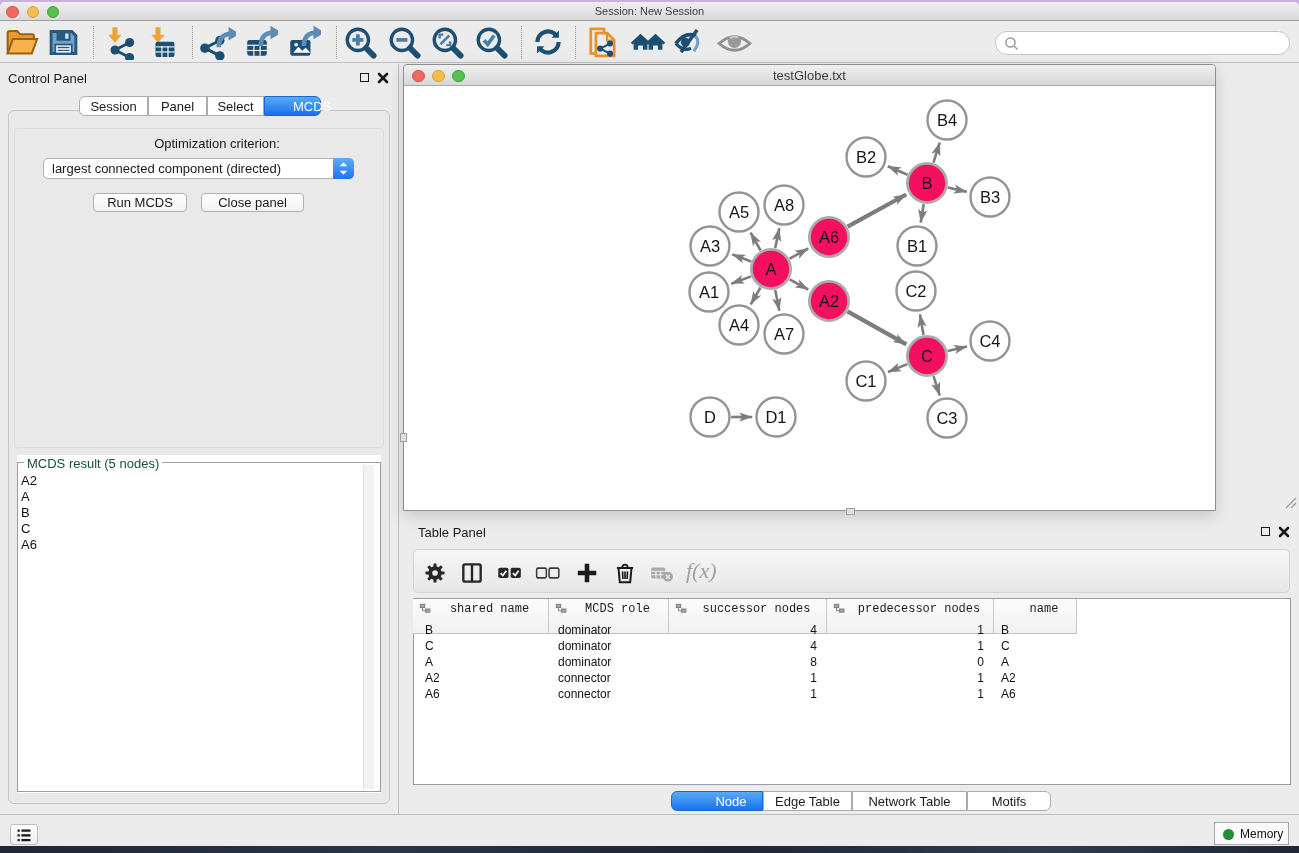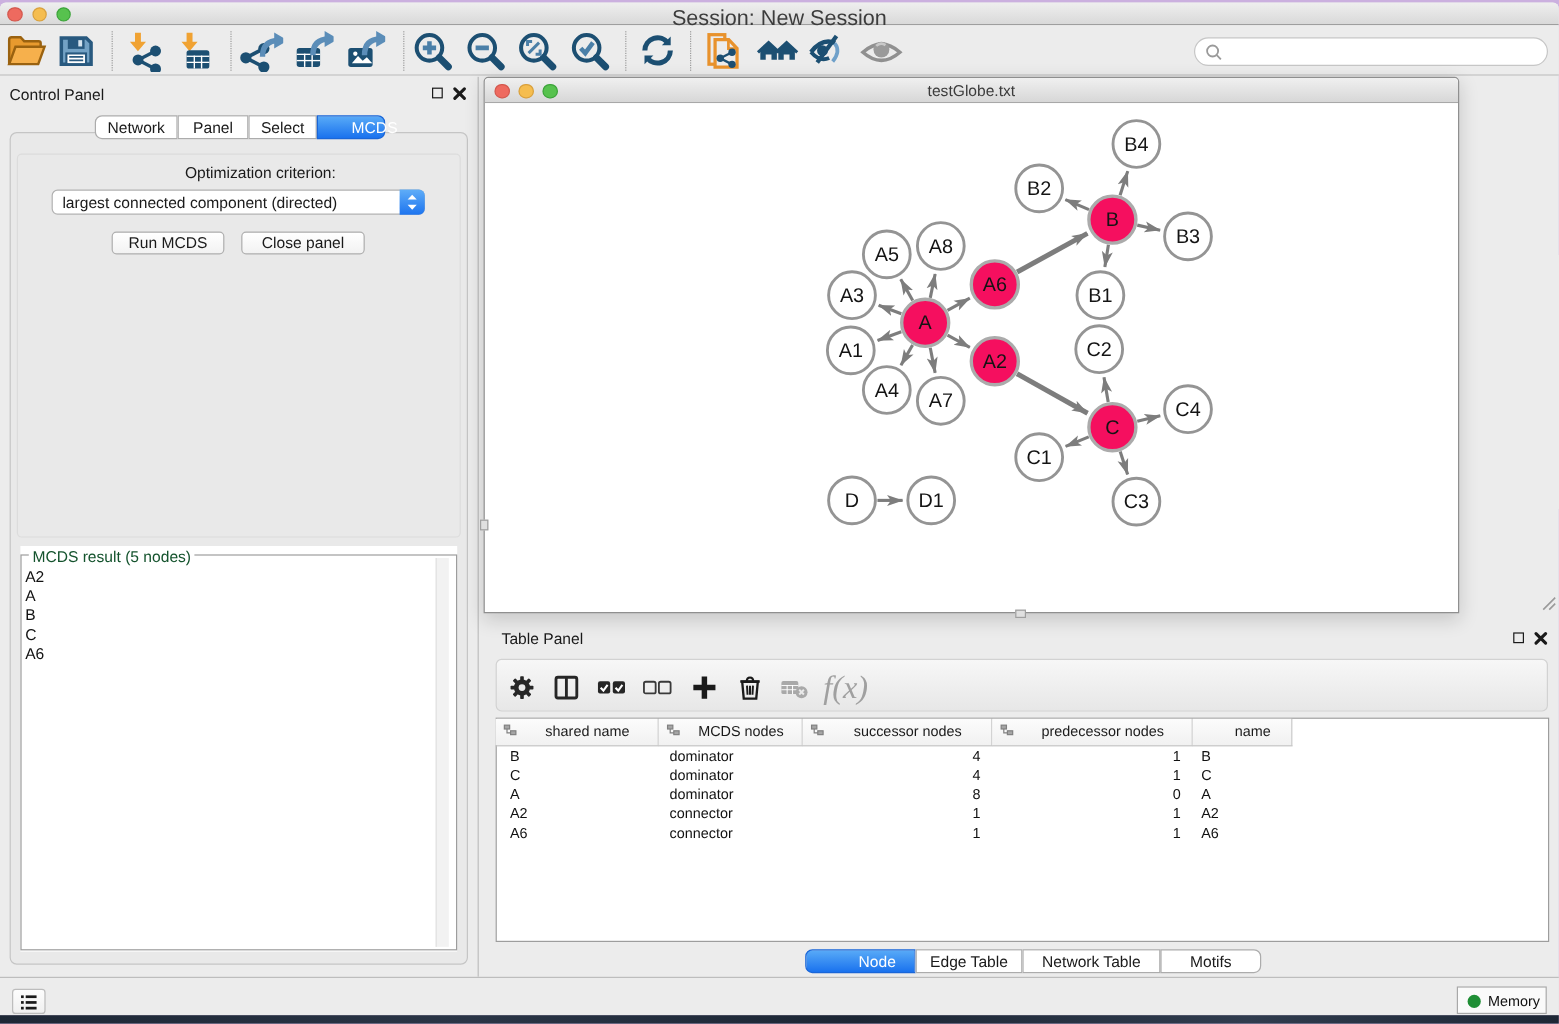--- a/index.html
+++ b/index.html
@@ -5,21 +5,21 @@
 html,body { width:1299px; height:853px; overflow:hidden; background:#cbb0df;
   font-family:"Liberation Sans", sans-serif; }
 #win { position:absolute; left:0; top:2px; width:1299px; height:844px;
   background:#ececec; border-radius:5px 5px 0 0; }
 #deskbot { position:absolute; left:0; top:846px; width:1299px; height:7px;
   background:linear-gradient(90deg,#1d2735,#2a3546 30%,#1c2634 55%,#303c4e 80%,#1d2735); }
 #titlebar { position:absolute; left:0; top:2px; width:1299px; height:19px;
   background:linear-gradient(#efefef,#d9d9d9); border-radius:5px 5px 0 0;
   border-bottom:1px solid #9e9e9e; }
 #titlebar .t { position:absolute; width:100%; text-align:center; top:3px;
-  font-size:18px; color:#3c3c3c; }
+  font-size:11px; color:#3c3c3c; }
 #toolbar { position:absolute; left:0; top:22px; width:1299px; height:41px;
   background:#ececec; border-bottom:1px solid #c2c2c2; }
 #search { position:absolute; left:995px; top:31px; width:295px; height:24px;
   background:#fff; border:1px solid #c6c6c6; border-radius:12px; }
 .ptitle { position:absolute; font-size:13px; color:#1a1a1a; }
 .seg { position:absolute; height:20px; background:#fff; border:1px solid #acacac;
   font-size:13px; color:#1a1a1a; text-align:center; line-height:19px; margin-left:-1px; }
 .segblue { background:linear-gradient(#58aaf7,#1a72ee); color:#fff; border-color:#1a66d8;padding-left:28px; }
 #cpanel { position:absolute; left:8px; top:110px; width:382px; height:694px;
   background:#e9e9e9; border:1px solid #c5c5c5; border-radius:6px; }
@@ -47,23 +47,23 @@
   box-shadow: 0 5px 16px rgba(0,0,0,0.16); }
 #nettitle { position:absolute; left:0; top:0; width:100%; height:21px;
   background:linear-gradient(#f0f0f0,#d7d7d7); border-bottom:1px solid #a8a8a8;
   border-radius:4px 4px 0 0; }
 #nettitle .t { position:absolute; width:100%; text-align:center; top:3px;
   font-size:13px; color:#3c3c3c; }
 #tptoolbar { position:absolute; left:413px; top:549px; width:877px; height:44px;
   background:linear-gradient(#f7f7f7,#e7e7e7); border:1px solid #d2d2d2; border-radius:5px; }
 #ttable { position:absolute; left:413px; top:598px; width:878px; height:187px;
   background:#fff; border:1px solid #9d9d9d; }
-.th { position:absolute; top:599px; height:23px; background:linear-gradient(#fcfcfc,#f1f1f1);
+.th { position:absolute; top:599px; height:35px; background:linear-gradient(#fcfcfc,#f1f1f1);
   border-right:1px solid #c9c9c9; border-bottom:1px solid #c2c2c2; font-size:12px;
-  color:#1a1a1a; }
+  color:#1a1a1a;font-family:Liberation Mono, monospace; }
 .thl { position:absolute; left:18px; right:0; top:3px; text-align:center; }
 .tr { position:absolute; left:0; width:1299px; height:16px; font-size:12px; color:#111; }
 #statusbar { position:absolute; left:0; top:814px; width:1299px; height:32px;
   background:#ececec; border-top:1px solid #bdbdbd; }
 #listbtn { position:absolute; left:10px; top:824px; width:28px; height:21px;
   background:linear-gradient(#fdfdfd,#f0f0f0); border:1px solid #bdbdbd; border-radius:3px; }
 #membtn { position:absolute; left:1214px; top:822px; width:75px; height:23px;
   background:#fafafa; border:1px solid #a8a8a8; font-size:12px; color:#111; }
 #memdot { position:absolute; left:8px; top:6px; width:11px; height:11px; border-radius:50%;
   background:#1f8e35; }
@@ -198,21 +198,21 @@
   </div>
 
 <div class="ptitle" style="left:8px;top:71px;">Control Panel</div>
 <div style="position:absolute;left:360px;top:73px;width:9px;height:9px;border:1.6px solid #1a1a1a"></div>
 <svg style="position:absolute;left:377px;top:72px" width="12" height="12" viewBox="0 0 12 12">
     <path d="M2,2 L10,10 M10,2 L2,10" stroke="#1a1a1a" stroke-width="2.6" stroke-linecap="round"></path>
   </svg>
 <div id="cpanel"></div>
 <div id="cpinner"></div>
 <div id="cpdivider"></div>
-<div class="seg" style="left:80px;top:96px;width:69px;border-radius:6px 0 0 6px;">Network</div>
+<div class="seg" style="left:80px;top:96px;width:69px;border-radius:6px 0 0 6px;">Session</div>
 <div class="seg" style="left:149px;top:96px;width:59px;">Panel</div>
 <div class="seg" style="left:208px;top:96px;width:57px;">Select</div>
 <div class="seg segblue" style="left:265px;top:96px;width:57px;border-radius:0 6px 6px 0;">MCDS</div>
 <div class="ptitle" style="left:0px;top:136px;width:398px;text-align:center;padding-left:36px;">Optimization criterion:</div>
 <div id="combo">largest connected component (directed)
   <div id="combobtn"><svg width="21" height="21" viewBox="0 0 21 21">
     <path d="M6.7,8.3 l3.8,-4 3.8,4 z" fill="#fff"></path>
     <path d="M6.7,12.7 l3.8,4 3.8,-4 z" fill="#fff"></path>
       </svg></div>
 </div>
@@ -356,41 +356,41 @@
 <svg style="position:absolute;left:649px;top:560px" width="26" height="26" viewBox="0 0 24 24" fill="none">
     <rect x="2" y="7" width="13" height="10" rx="1.5" fill="#a9a9a9"></rect>
     <rect x="2" y="10.00" width="13" height="0.70" fill="#fff"></rect>
     <rect x="2" y="13.30" width="13" height="0.70" fill="#fff"></rect>
     <rect x="6.03" y="10.00" width="0.78" height="7.00" fill="#fff"></rect>
     <rect x="10.19" y="10.00" width="0.78" height="7.00" fill="#fff"></rect>
     <circle cx="17.5" cy="15.5" r="4.6" fill="#a9a9a9"></circle>
     <path d="M15.7,13.7 l3.6,3.6 M19.3,13.7 l-3.6,3.6" stroke="#e9e9e9" stroke-width="1.5"></path>
   </svg>
 <div style="position:absolute;left:686px;top:558px;width:46px;height:30px;
-  font-family:'Liberation Serif',serif;font-style:italic;font-size:27px;color:#a0a0a0;">f(x)</div>
+  font-family:'Liberation Serif',serif;font-style:italic;font-size:22px;color:#a0a0a0;">f(x)</div>
 <div id="ttable"></div>
 <div class="th" style="left:413px;width:136px;">
     <svg style="position:absolute;left:6px;top:4px" width="12" height="11" viewBox="0 0 12 11" fill="none">
       <g stroke="#808080" stroke-width="1" fill="#a5a5a5">
         <path d="M3.5,4.5 v3.2 h5.2 v-1.4" fill="none"></path>
         <rect x="1.3" y="1.3" width="4.4" height="3.2"></rect>
         <rect x="6.5" y="6" width="4.4" height="3.2"></rect>
       </g>
     </svg>
     <div class="thl">shared name</div>
   </div>
 <div class="th" style="left:549px;width:120px;">
     <svg style="position:absolute;left:6px;top:4px" width="12" height="11" viewBox="0 0 12 11" fill="none">
       <g stroke="#808080" stroke-width="1" fill="#a5a5a5">
         <path d="M3.5,4.5 v3.2 h5.2 v-1.4" fill="none"></path>
         <rect x="1.3" y="1.3" width="4.4" height="3.2"></rect>
         <rect x="6.5" y="6" width="4.4" height="3.2"></rect>
       </g>
     </svg>
-    <div class="thl">MCDS nodes</div>
+    <div class="thl">MCDS role</div>
   </div>
 <div class="th" style="left:669px;width:158px;">
     <svg style="position:absolute;left:6px;top:4px" width="12" height="11" viewBox="0 0 12 11" fill="none">
       <g stroke="#808080" stroke-width="1" fill="#a5a5a5">
         <path d="M3.5,4.5 v3.2 h5.2 v-1.4" fill="none"></path>
         <rect x="1.3" y="1.3" width="4.4" height="3.2"></rect>
         <rect x="6.5" y="6" width="4.4" height="3.2"></rect>
       </g>
     </svg>
     <div class="thl">successor nodes</div>

